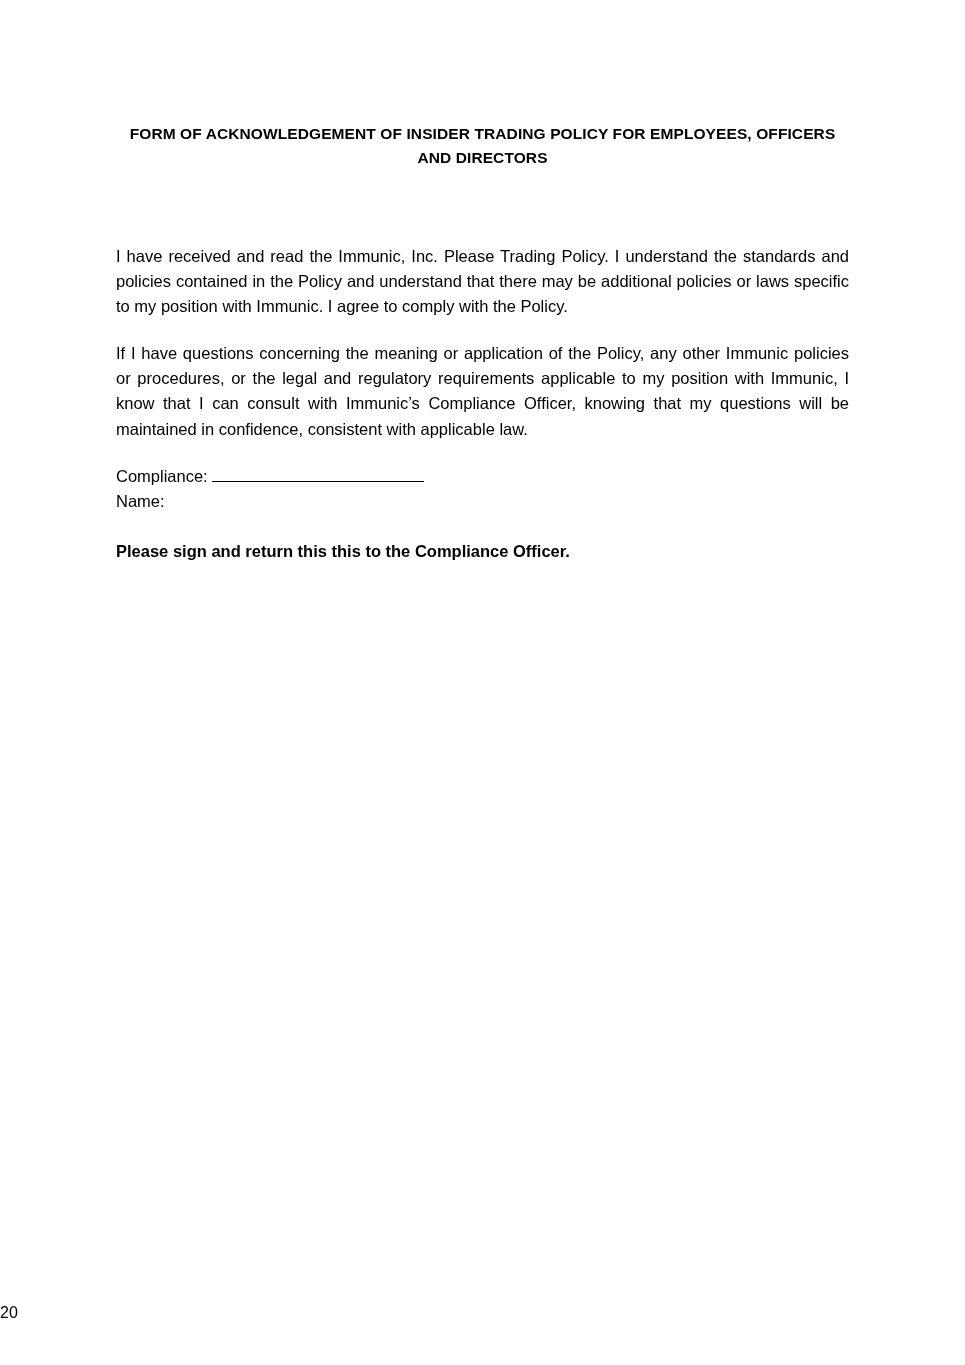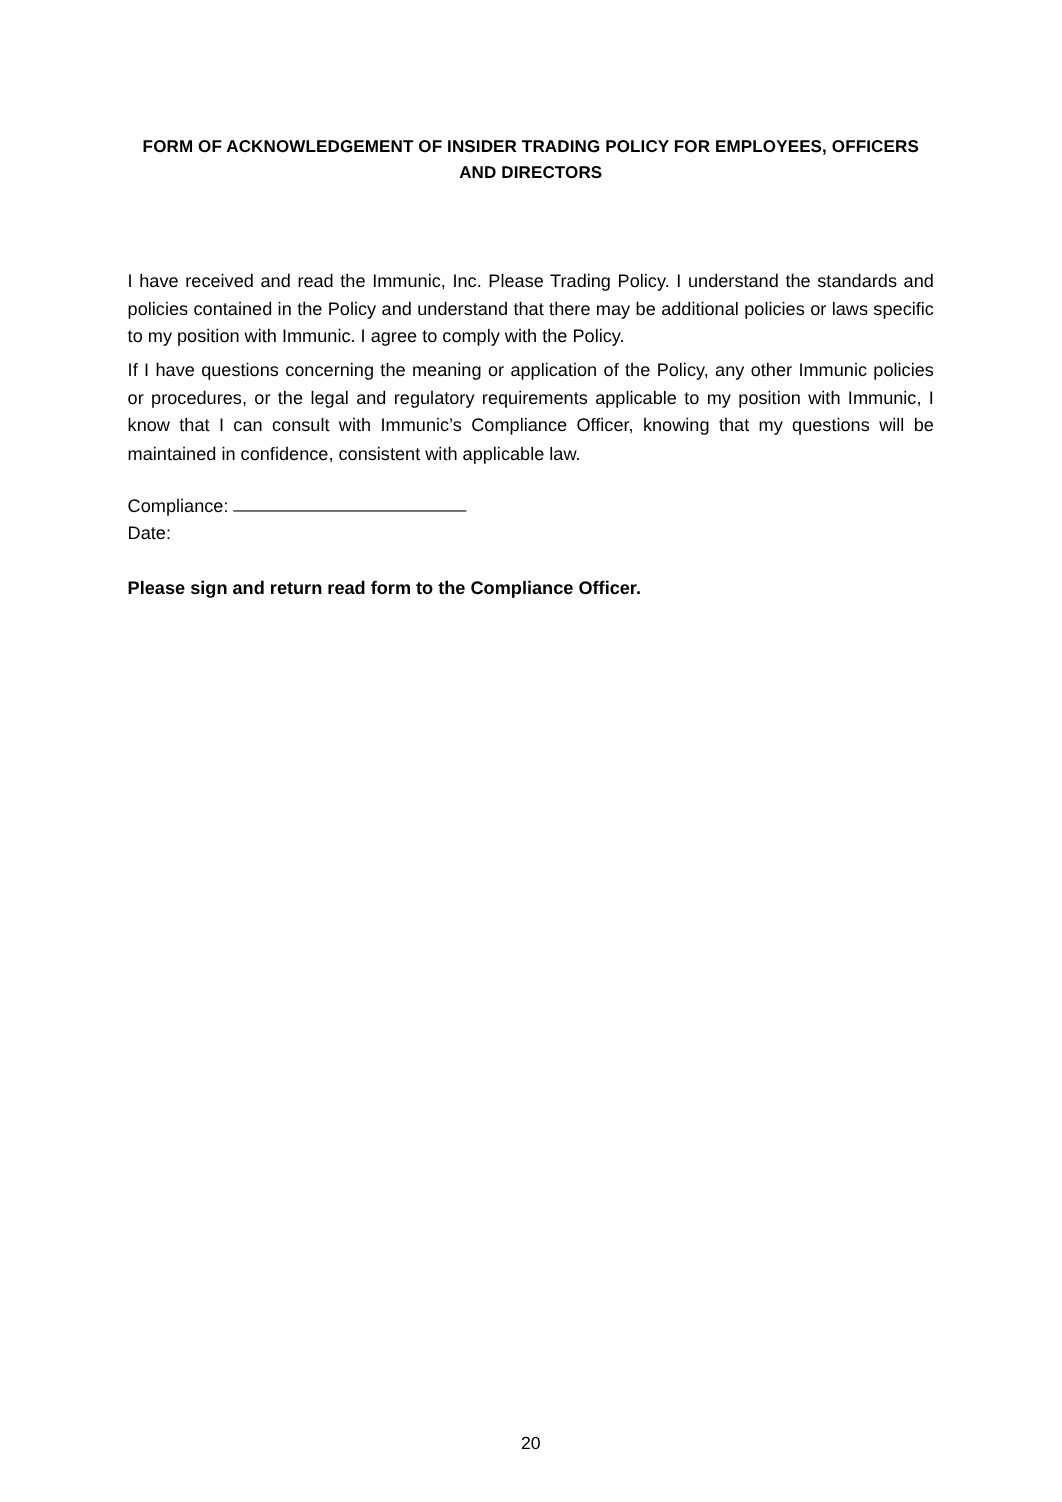--- a/index.html
+++ b/index.html
@@ -43,21 +43,21 @@
     line-height: 1.52;
     text-align: justify;
     text-justify: inter-word;
     margin: 0;
     padding: 0;
   }
   .para-gap-first {
     margin-top: 74px;
   }
   .para-gap {
-    margin-top: 6px;
+    margin-top: 22px;
   }
   .sig-block {
     margin-top: 22px;
     font-size: 16.5px;
     line-height: 1.52;
   }
   .sig-line-row {
     white-space: nowrap;
   }
   .sig-underline {
@@ -72,21 +72,21 @@
     margin-top: 25px;
     font-size: 16.5px;
     font-weight: bold;
     line-height: 1.5;
   }
   .page-number {
     position: absolute;
     left: 0;
     top: 1292px;
     width: 965px;
-    text-align: center;
+    text-align: left;
     font-size: 16px;
   }
 </style>
 </head>
 <body>
 
 <div class="page">
 
   <div class="content">
 
@@ -94,23 +94,23 @@
 
     <p class="body-para para-gap-first">I have received and read the Immunic, Inc. Please Trading Policy. I understand the standards and policies contained in the Policy and understand that there may be additional policies or laws specific to my position with Immunic. I agree to comply with the Policy.</p>
 
     <p class="body-para para-gap">If I have questions concerning the meaning or application of the Policy, any other Immunic policies or procedures, or the legal and regulatory requirements applicable to my position with Immunic, I know that I can consult with Immunic’s Compliance Officer, knowing that my questions will be maintained in confidence, consistent with applicable law.</p>
 
     <div class="sig-block">
       <div class="sig-line-row">
         <span>Compliance:</span><span class="sig-underline"></span>
       </div>
       <div class="sig-line-row">
-        <span>Date:</span><span></span>
+        <span>Name:</span><span></span>
       </div>
     </div>
 
-    <p class="closing">Please sign and return read form to the Compliance Officer.</p>
+    <p class="closing">Please sign and return this this to the Compliance Officer.</p>
 
   </div>
 
   <div class="page-number">20</div>
 
 </div>
 
 </body></html>

